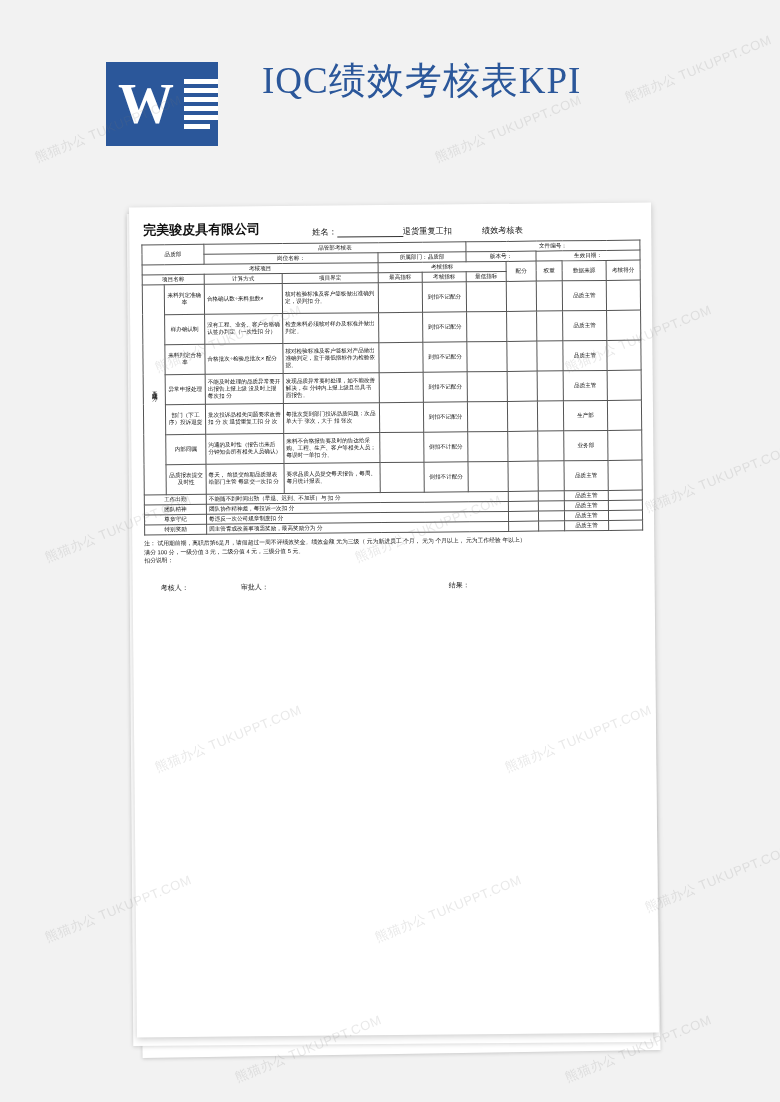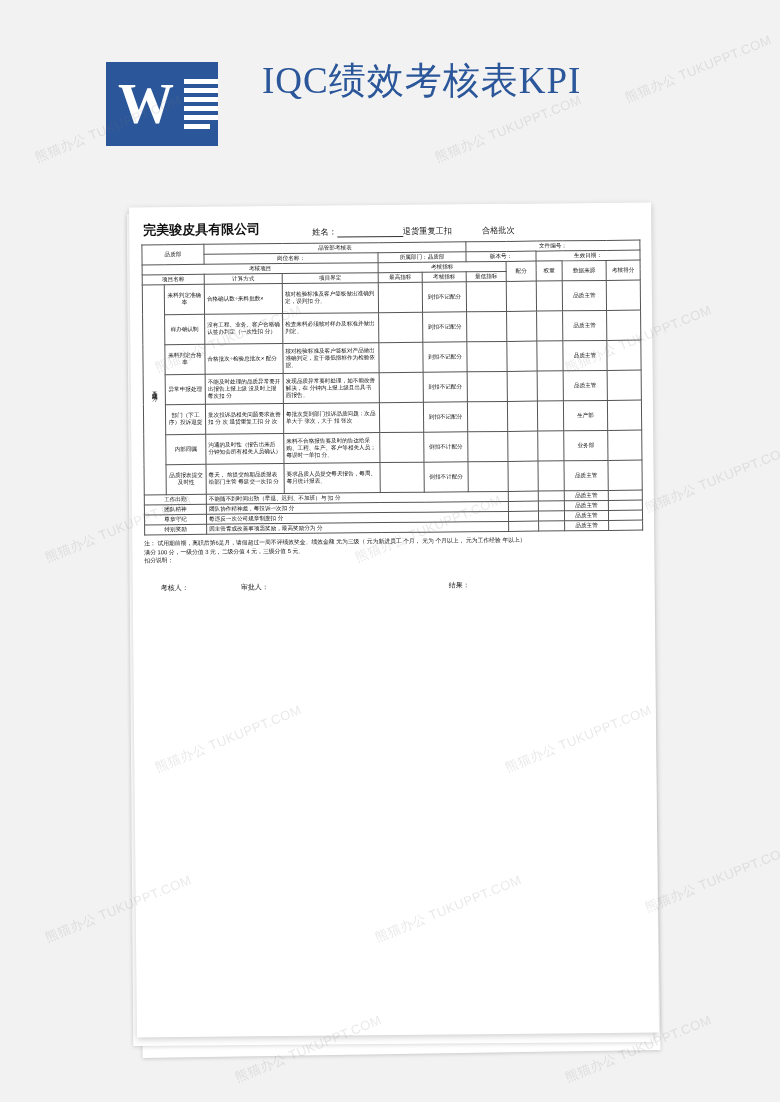--- a/index.html
+++ b/index.html
@@ -222,21 +222,21 @@
   <div class="paper">
     <div class="paper-inner">
 
       <div class="topline">
         <span class="company">完美骏皮具有限公司</span>
         <span class="gap-lg"></span>
         <span>姓名：</span>
         <span class="uline"></span>
         <span>退货重复工扣</span>
         <span class="gap-md"></span>
-        <span>合格批次</span>
+        <span>绩效考核表</span>
       </div>
 
       <table class="kpi">
         <colgroup>
           <col style="width:22px">
           <col style="width:40px">
           <col style="width:78px">
           <col style="width:96px">
           <col style="width:44px">
           <col style="width:44px">

